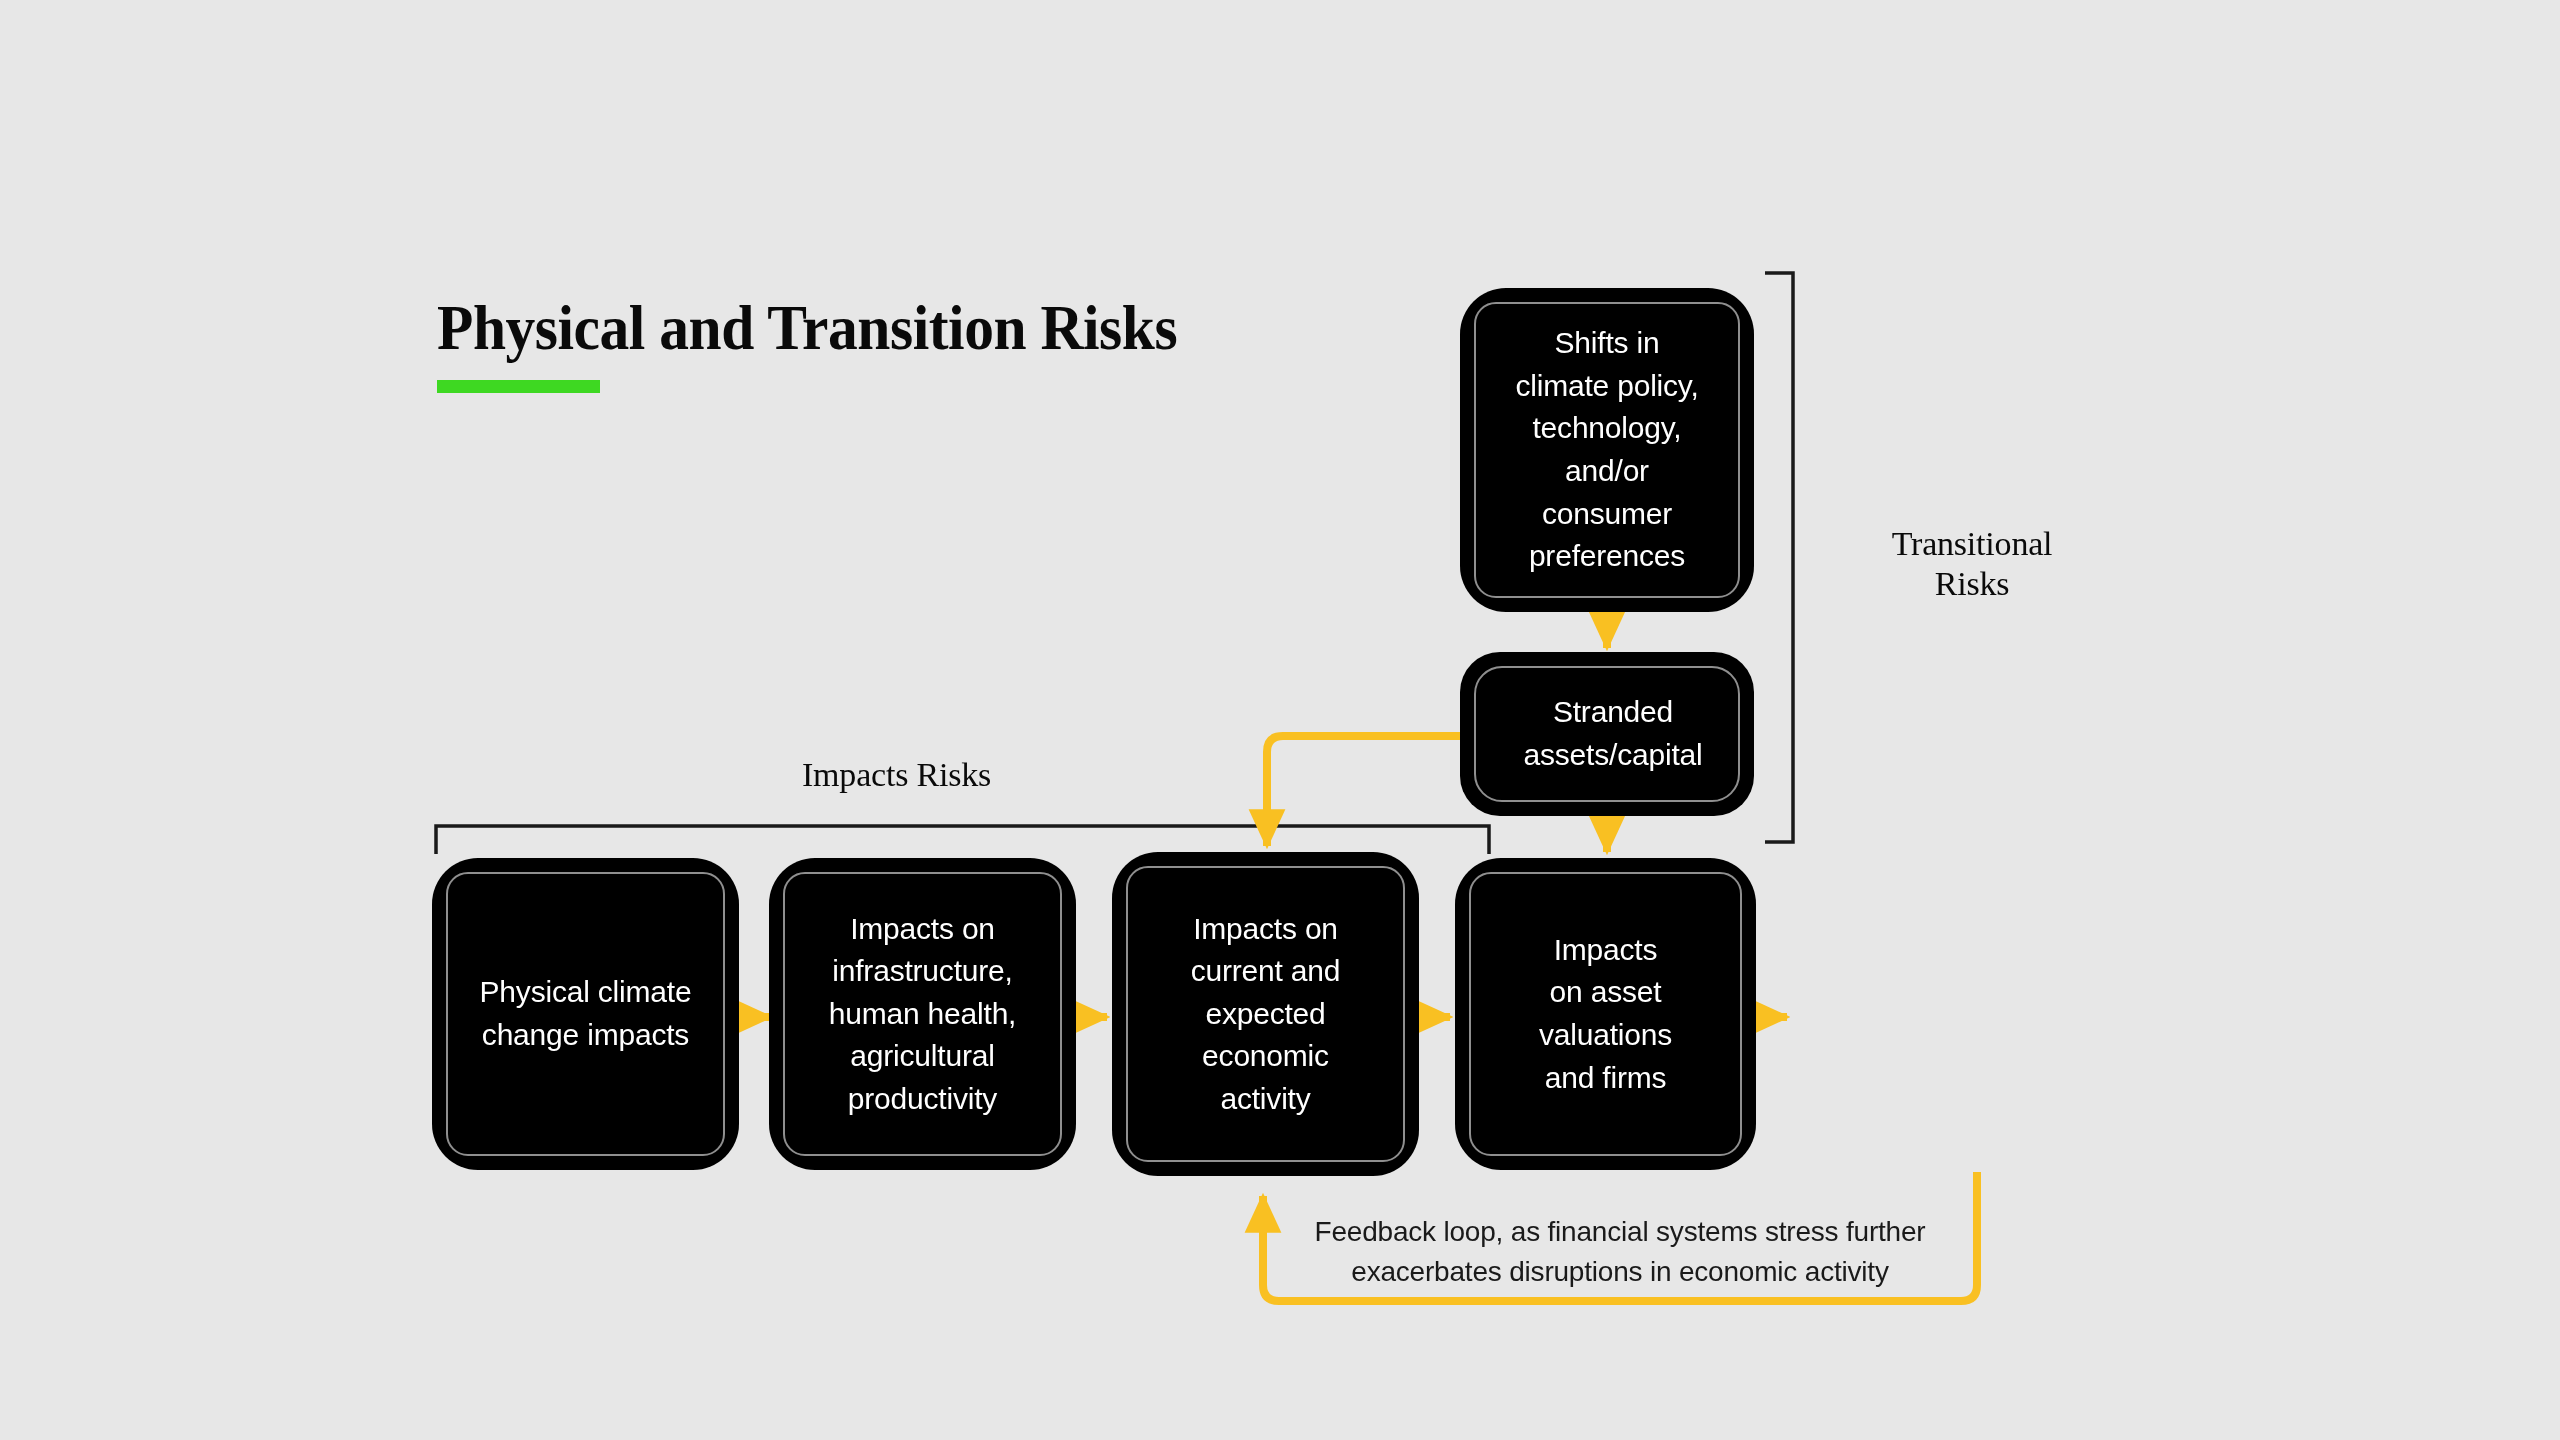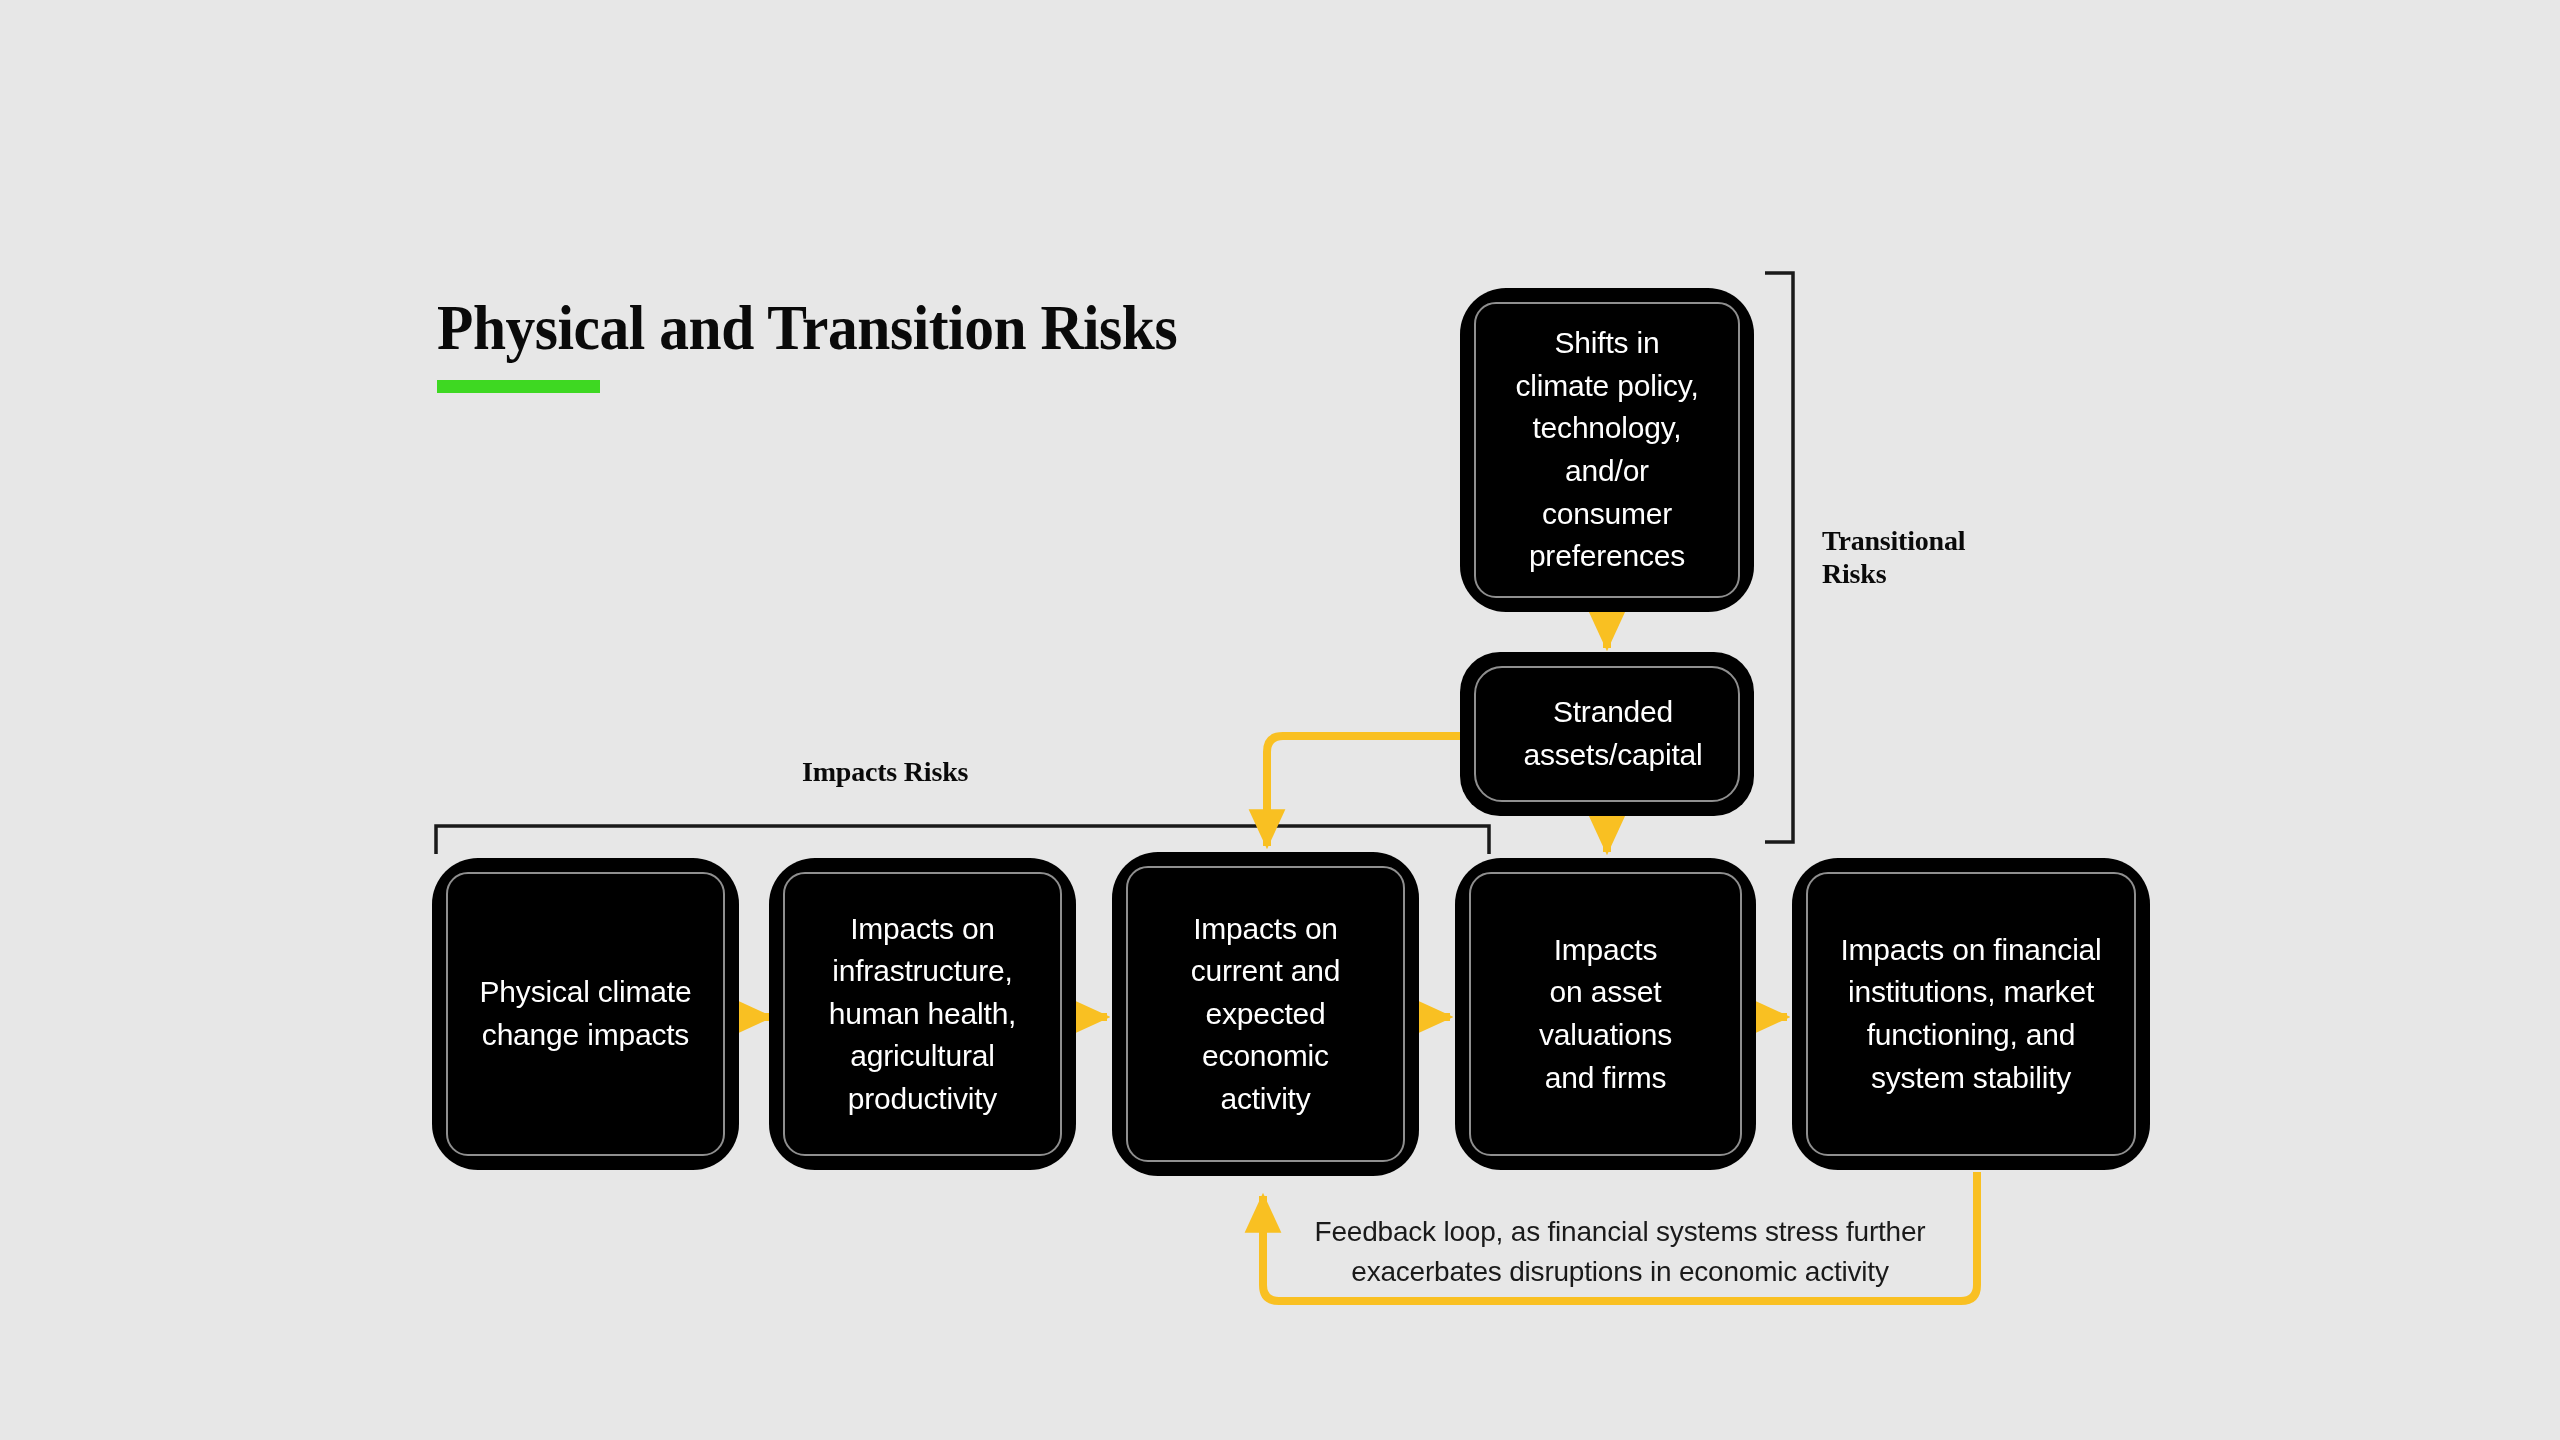--- a/index.html
+++ b/index.html
@@ -67,25 +67,26 @@
     line-height: 1.42;
     text-align: center;
     letter-spacing: -0.2px;
     white-space: pre-line;
   }
 
   
   .bracket-label {
     position: absolute;
     font-family: "Liberation Serif", serif;
-    font-weight: bold;
-    font-size: 28px;
+    font-weight: normal;
+    font-size: 34px;
     line-height: 1.18;
     color: #0a0a0a;
     letter-spacing: -0.2px;
+    text-align: center;
   }
 
   
   #overlay {
     position: absolute;
     left: 0;
     top: 0;
     width: 2560px;
     height: 1440px;
     pointer-events: none;
@@ -196,25 +197,17 @@
 
   <div class="node" style="left:1455px; top:858px; width:301px; height:312px;">
     <div class="node-inner">
       <span class="node-label">Impacts
 on asset
 valuations
 and firms</span>
     </div>
   </div>
 
-  <div class="node" style="left:1792px; top:858px; width:358px; height:312px;">
-    <div class="node-inner">
-      <span class="node-label">Impacts on financial
-institutions, market
-functioning, and
-system stability</span>
-    </div>
-  </div>
 
   <div id="feedback-caption">Feedback loop, as financial systems stress further
 exacerbates disruptions in economic activity</div>
 
 </div>
 
 </body></html>

